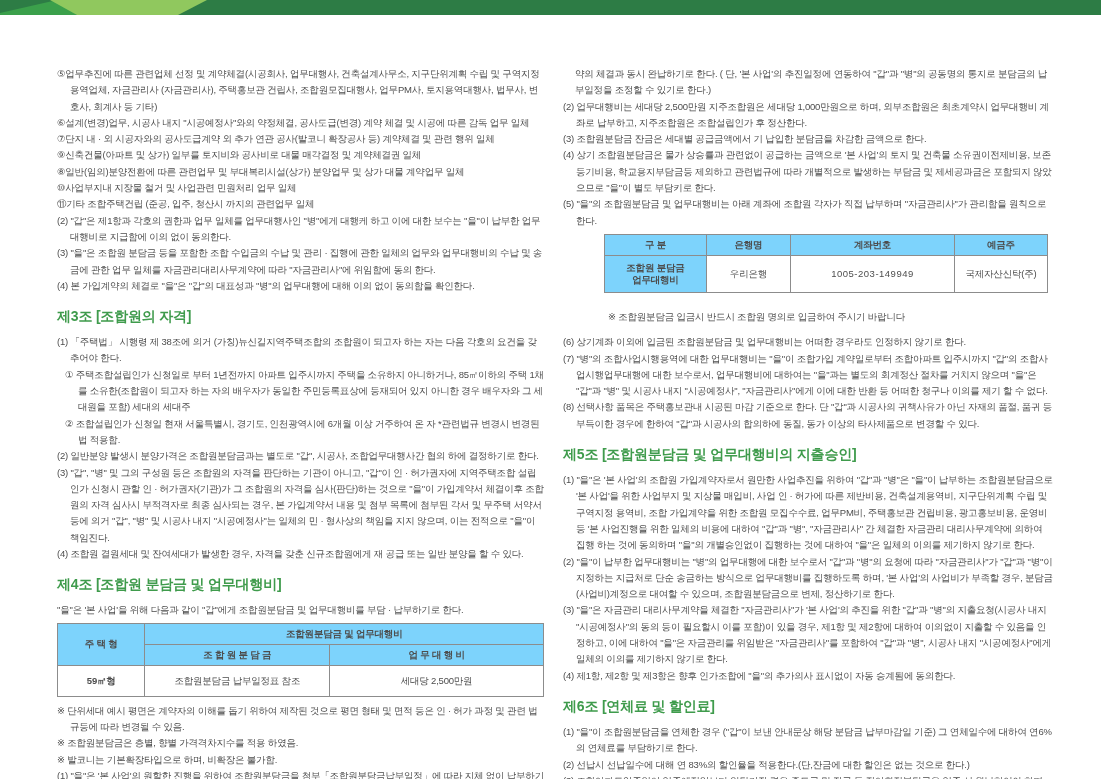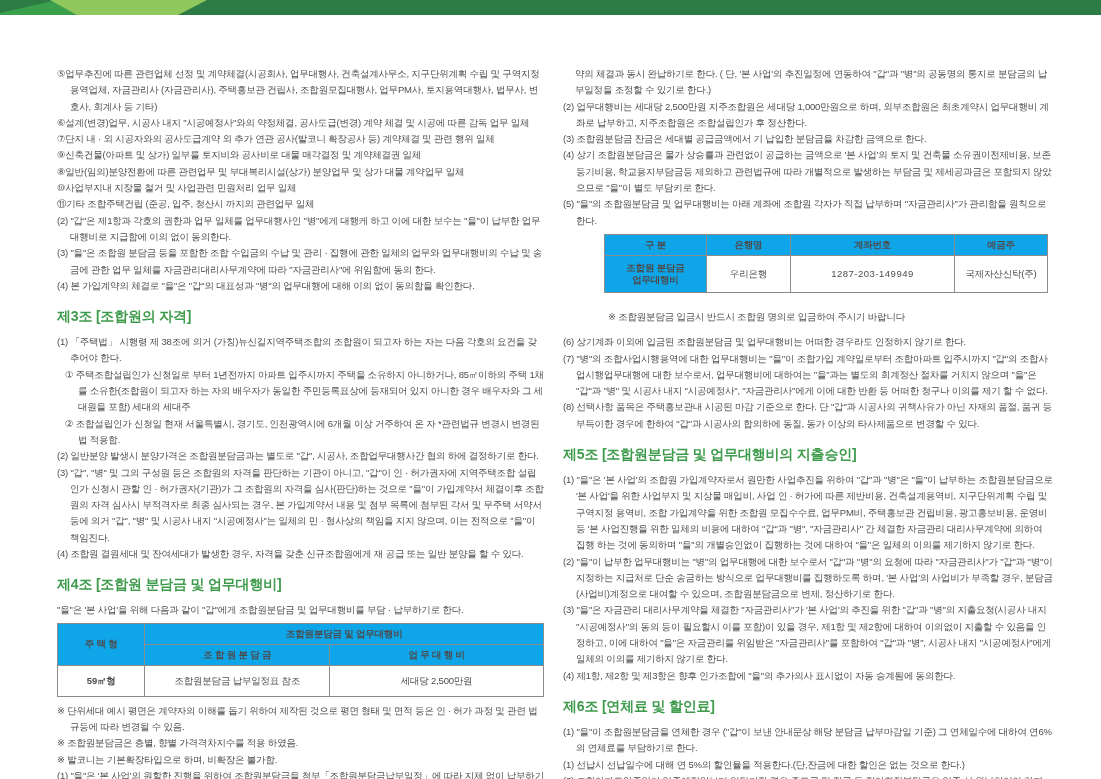--- a/index.html
+++ b/index.html
@@ -20,21 +20,21 @@
   .p2{margin-left:8px;padding-left:13px;text-indent:-13px;}
   .pcont{padding-left:12px;text-indent:0;}
   .note{padding-left:13px;text-indent:-13px;}
   h3.art{
     color:#3f9b4c;font-size:14px;font-weight:bold;letter-spacing:-0.2px;
     margin:15px 0 11px 0;line-height:14px;
   }
   table.tbl{border-collapse:collapse;width:100%;margin:4px 0 6px 0;}
   table.tbl td{border:1px solid #8c8c8c;text-align:center;vertical-align:middle;
     font-size:9.5px;line-height:12px;padding:4px 2px;}
-  td.g{background:#0ea5e9;font-weight:bold;}
+  td.g{background:#7dd3fc;font-weight:bold;}
   table.fee-tbl td.data{padding:9px 2px;}
   table.acct-tbl{width:444px;margin:5px 0 5px 41px;}
   table.acct-tbl td.data{padding:6px 2px;}
   .acct-num{font-size:11.5px;letter-spacing:0.5px;}
   .acct-note{margin:16px 0 0 45px;}
   .sp{margin-top:9px;}
 </style>
 </head>
 <body>
 
@@ -119,21 +119,21 @@
             <td class="g" style="width:19%;">은행명</td>
             <td class="g" style="width:37%;">계좌번호</td>
             <td class="g" style="width:21%;">예금주</td>
           </tr>
           <tr>
             <td class="g data">
               <div>조합원 분담금</div>
               <div>업무대행비</div>
             </td>
             <td class="data">우리은행</td>
-            <td class="data acct-num">1287-203-149949</td>
+            <td class="data acct-num">1005-203-149949</td>
             <td class="data">국제자산신탁(주)</td>
           </tr>
         </tbody>
       </table>
 
       <p class="para note acct-note">※ 조합원분담금 입금시 반드시 조합원 명의로 입금하여 주시기 바랍니다</p>
 
       <div class="sp">
           <p class="para p1">(6) 상기계좌 이외에 입금된 조합원분담금 및 업무대행비는 어떠한 경우라도 인정하지 않기로 한다.</p>
           <p class="para p1">(7) "병"의 조합사업시행용역에 대한 업무대행비는 "을"이 조합가입 계약일로부터 조합아파트 입주시까지 "갑"의 조합사업시행업무대행에 대한 보수로서, 업무대행비에 대하여는 "을"과는 별도의 회계정산 절차를 거치지 않으며 "을"은 "갑"과 "병" 및 시공사 내지 "시공예정사", "자금관리사"에게 이에 대한 반환 등 어떠한  청구나 이의를 제기 할 수 없다.</p>
@@ -144,19 +144,19 @@
       <div>
           <p class="para p1">(1) "을"은 '본 사업'의 조합원 가입계약자로서 원만한 사업추진을 위하여 "갑"과 "병"은 "을"이 납부하는 조합원분담금으로 '본 사업'을 위한 사업부지 및 지상물 매입비, 사업 인 · 허가에 따른 제반비용, 건축설계용역비, 지구단위계획 수립 및 구역지정 용역비, 조합 가입계약을 위한 조합원 모집수수료, 업무PM비, 주택홍보관 건립비용, 광고홍보비용, 운영비등 '본 사업진행을 위한 일체의 비용에 대하여 "갑"과 "병", "자금관리사" 간 체결한 자금관리 대리사무계약에 의하여 집행 하는 것에 동의하며 "을"의 개별승인없이 집행하는 것에 대하여 "을"은 일체의 이의를 제기하지 않기로 한다.</p>
           <p class="para p1">(2) "을"이 납부한 업무대행비는 "병"의 업무대행에 대한 보수로서 "갑"과 "병"의 요청에 따라 "자금관리사"가 "갑"과 "병"이 지정하는 지급처로 단순 송금하는 방식으로 업무대행비를 집행하도록 하며, '본 사업'의 사업비가 부족할 경우, 분담금(사업비)계정으로 대여할 수 있으며, 조합원분담금으로 변제, 정산하기로 한다.</p>
           <p class="para p1">(3) "을"은 자금관리 대리사무계약을 체결한 "자금관리사"가 '본 사업'의 추진을 위한 "갑"과 "병"의 지출요청(시공사 내지 "시공예정사"의 동의 등이 필요할시 이를 포함)이 있을 경우, 제1항 및 제2항에 대하여 이의없이 지출할 수 있음을 인정하고, 이에 대하여 "을"은 자금관리를 위임받은 "자금관리사"를 포함하여 "갑"과 "병", 시공사 내지 "시공예정사"에게 일체의 이의를 제기하지 않기로 한다.</p>
           <p class="para p1">(4) 제1항, 제2항 및 제3항은 향후 인가조합에 "을"의 추가의사 표시없이 자동 승계됨에 동의한다.</p>
         </div>
 
       <h3 class="art">제6조 [연체료 및 할인료]</h3>
       <div>
           <p class="para p1">(1) "을"이 조합원분담금을 연체한 경우 ("갑"이 보낸 안내문상 해당 분담금 납부마감일 기준) 그 연체일수에 대하여 연6%의 연체료를 부담하기로 한다.</p>
-          <p class="para p1">(1) 선납시 선납일수에 대해 연 5%의 할인율을 적용한다.(단,잔금에 대한 할인은 없는 것으로 한다.)</p>
+          <p class="para p1">(2) 선납시 선납일수에 대해 연 83%의 할인율을 적용한다.(단,잔금에 대한 할인은 없는 것으로 한다.)</p>
           <p class="para p1">(3) 조합아파트입주일이 입주예정일보다 앞당겨질 경우 중도금 및 잔금 등 잔여확정분담금은 입주 시 완납하여야 하며, 이 경우 선납 할인은 적용</p>
         </div>
     </div>
 
   </div>
 </div>
 
 </body></html>

